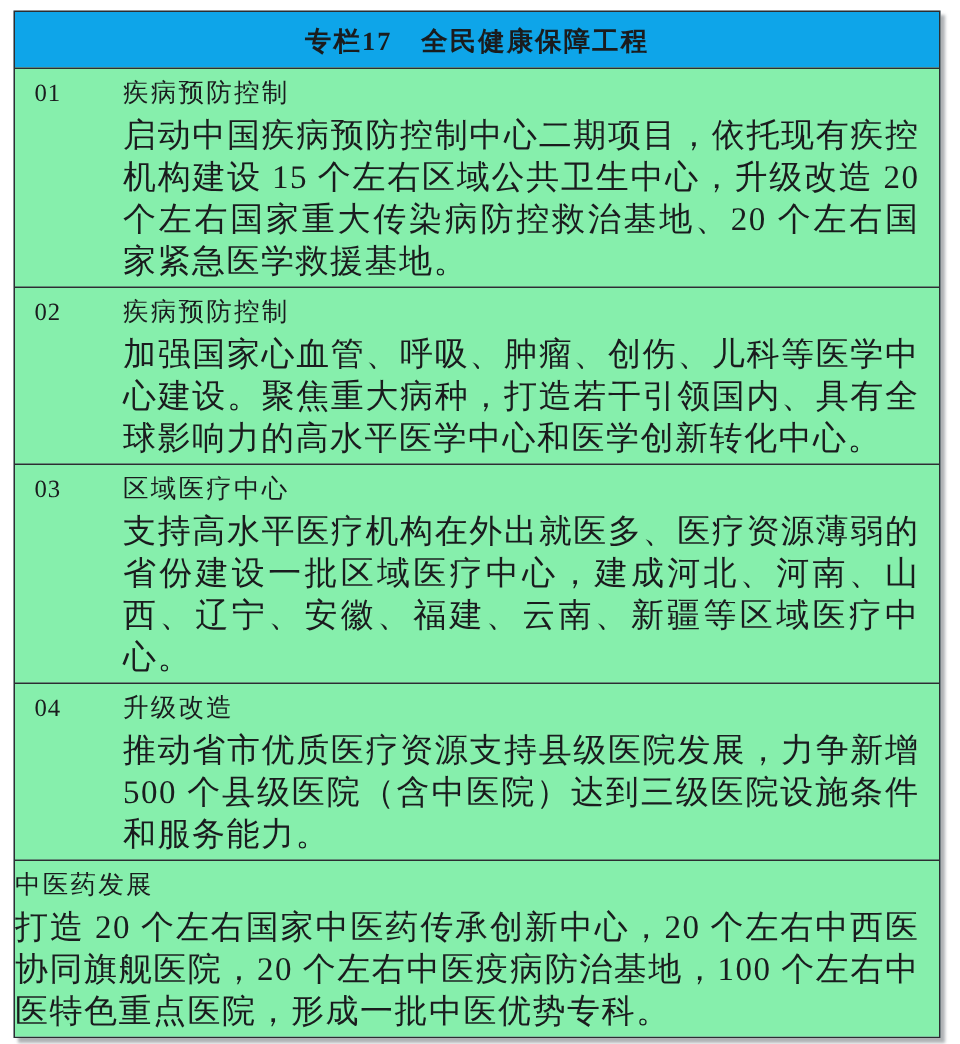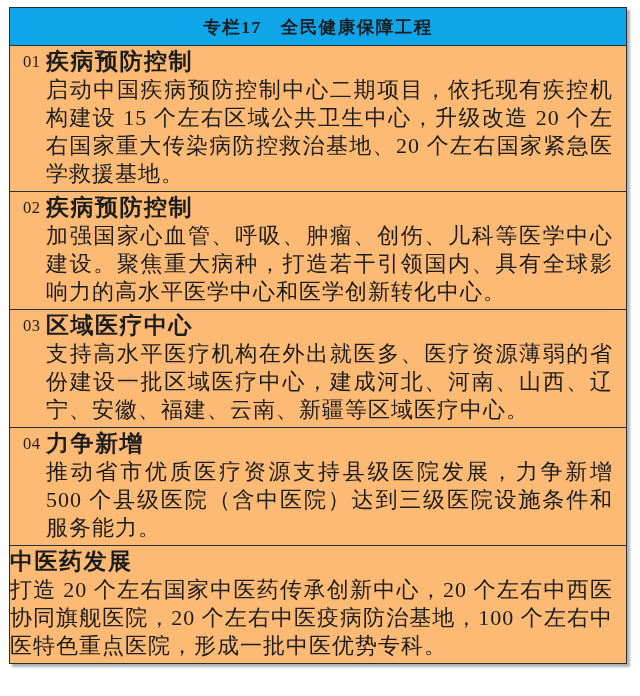--- a/index.html
+++ b/index.html
@@ -23,38 +23,39 @@
     height: 37px;
     display: flex;
     align-items: center;
     justify-content: center;
     font-weight: bold;
     font-size: 17.5px;
     letter-spacing: 1.5px;
   }
   .row {
     display: flex;
-    background: #fdba74;
+    background: #86efac;
     border-top: 1.5px solid #2b2e31;
     padding: 2px 0 3px 0;
+    gap: 36px;
   }
   .row-num {
     flex: 0 0 36px;
     padding-left: 13px;
     font-size: 16.5px;
     line-height: 28px;
     letter-spacing: 0.5px;
   }
   .row-content {
     flex: 1;
     padding-right: 13px;
   }
   .row-title {
-    font-weight: bold;
-    font-size: 23px;
+    font-weight: normal;
+    font-size: 17px;
     line-height: 28px;
     letter-spacing: 1.5px;
   }
   .row-body {
     font-size: 22px;
     line-height: 28px;
     letter-spacing: 1px;
     text-align: justify;
   }
 </style>
@@ -85,21 +86,21 @@
     <div class="row-num">03</div>
     <div class="row-content">
       <div class="row-title">区域医疗中心</div>
       <div class="row-body">支持高水平医疗机构在外出就医多、医疗资源薄弱的省份建设一批区域医疗中心，建成河北、河南、山西、辽宁、安徽、福建、云南、新疆等区域医疗中心。</div>
     </div>
   </div>
 
   <div class="row">
     <div class="row-num">04</div>
     <div class="row-content">
-      <div class="row-title">力争新增</div>
+      <div class="row-title">升级改造</div>
       <div class="row-body">推动省市优质医疗资源支持县级医院发展，力争新增 500 个县级医院（含中医院）达到三级医院设施条件和服务能力。</div>
     </div>
   </div>
 
   <div class="row">
     <div class="row-content">
       <div class="row-title">中医药发展</div>
       <div class="row-body">打造 20 个左右国家中医药传承创新中心，20 个左右中西医协同旗舰医院，20 个左右中医疫病防治基地，100 个左右中医特色重点医院，形成一批中医优势专科。</div>
     </div>
   </div>

